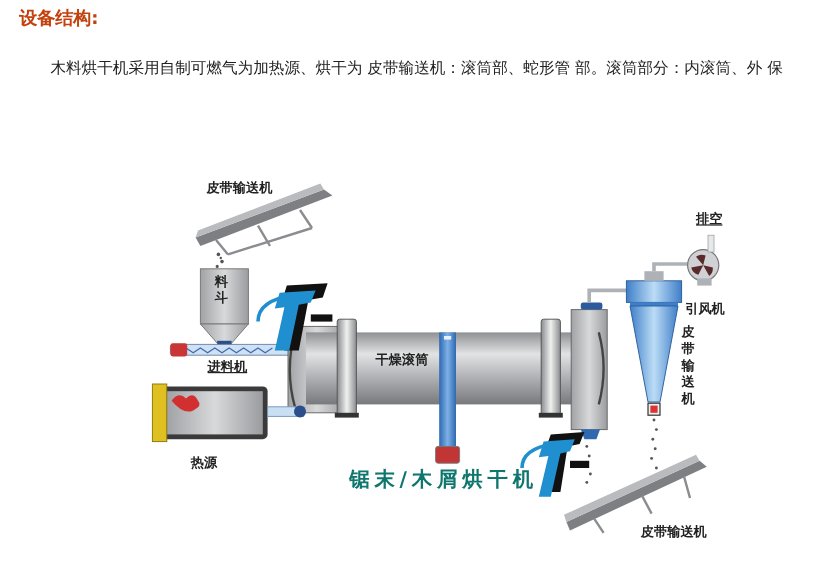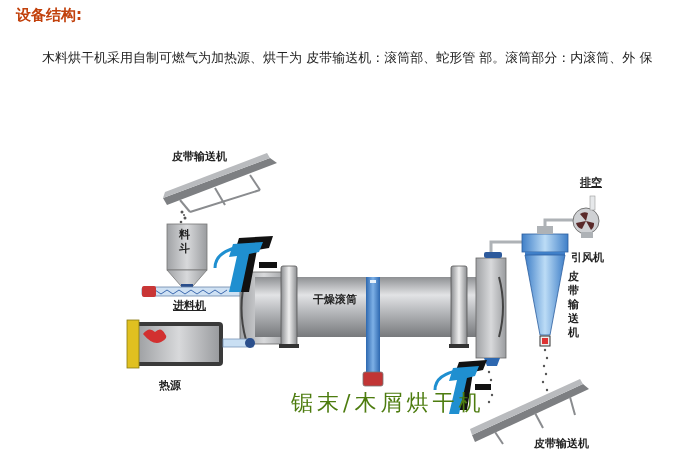--- a/index.html
+++ b/index.html
@@ -5,21 +5,21 @@
   html, body { margin:0; padding:0; background:#ffffff; }
   body { width:700px; height:474px; position:relative; overflow:hidden;
          font-family:"DejaVu Sans", sans-serif; color:#222; }
   .heading { position:absolute; left:16px; top:6px; font-size:15px; font-weight:bold; color:#c2410c; }
   .para { position:absolute; left:16px; top:44px; width:672px; font-size:13px; line-height:28px; color:#222; }
   .para .line { display:block; white-space:nowrap; }
   .para .line.first { text-indent:26px; }
   .diagram { position:absolute; left:15px; top:130px; width:700px; height:344px; }
   .lbl { position:absolute; font-size:11px; font-weight:bold; color:#222; white-space:nowrap; }
   .vlbl { position:absolute; font-size:11px; font-weight:bold; color:#222; width:12px; line-height:14px; word-break:break-all; }
-  .brand { position:absolute; font-family:"DejaVu Serif", serif; font-size:22px; font-weight:normal; letter-spacing:4px; color:#4d7c0f; white-space:nowrap; }
+  .brand { position:absolute; font-family:"DejaVu Serif", serif; font-size:17px; font-weight:bold; letter-spacing:4px; color:#0f766e; white-space:nowrap; }
 </style>
 </head>
 <body>
 
 <div class="heading">设备结构:</div>
 
 <div class="para">
   <span class="line first">木料烘干机采用自制可燃气为加热源、烘干为 皮带输送机：滚筒部、蛇形管 部。滚筒部分：内滚筒、外 保</span>
 </div>
 

